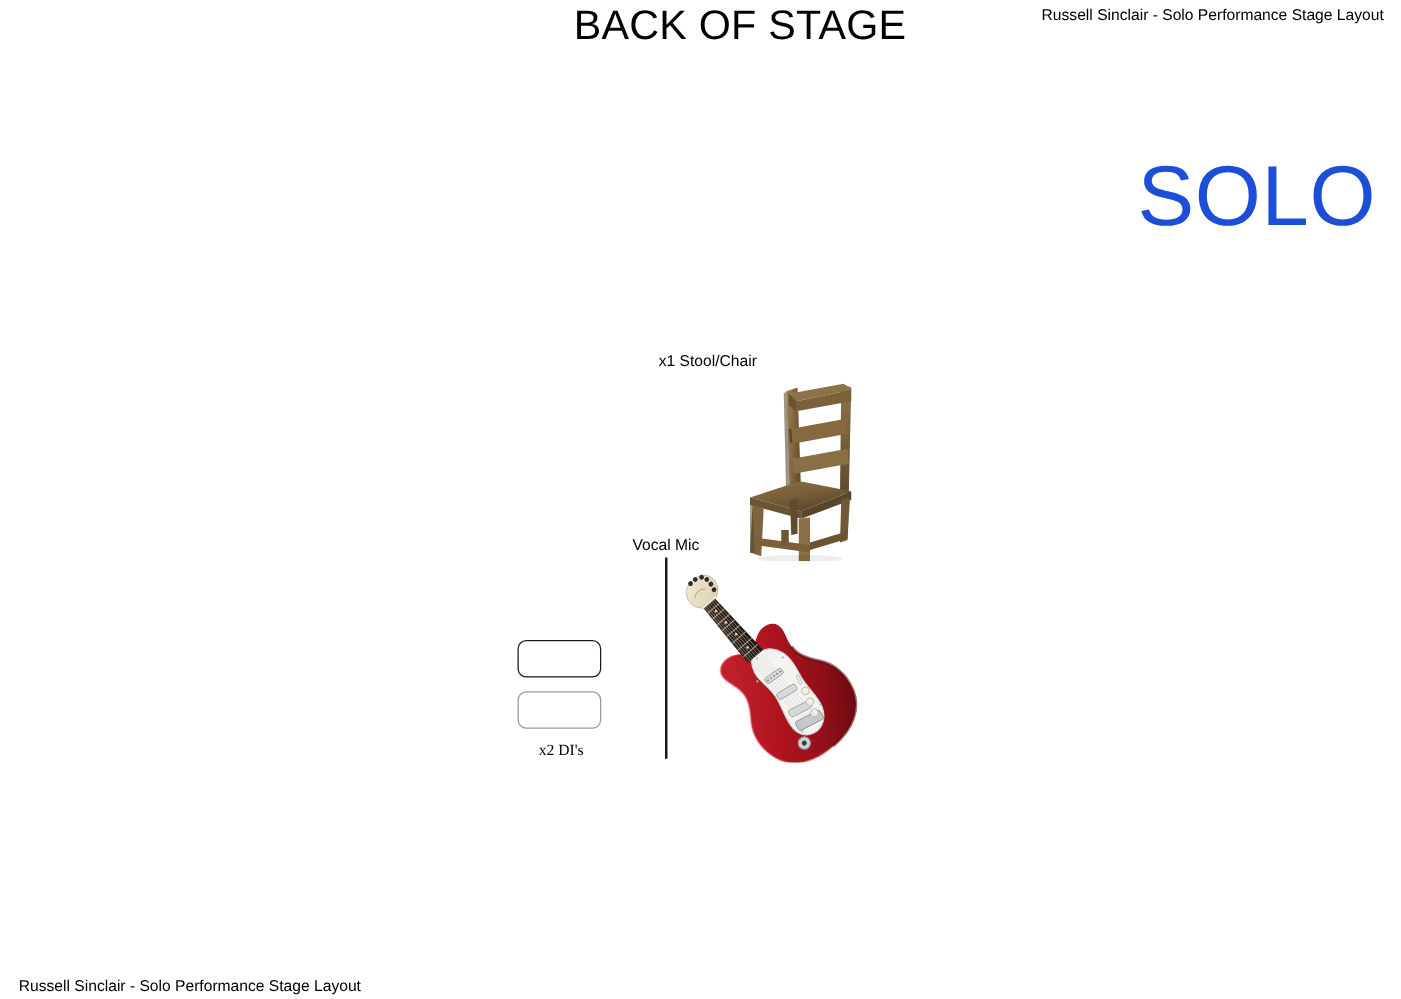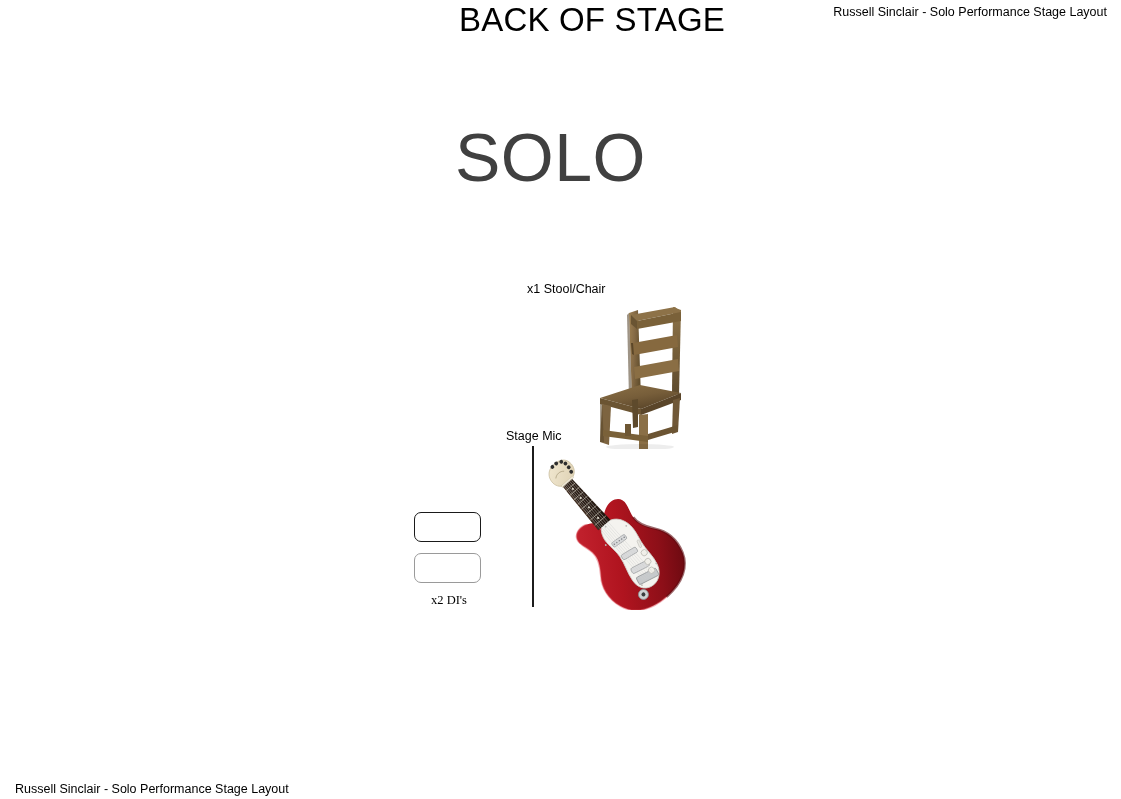--- a/index.html
+++ b/index.html
@@ -47,26 +47,26 @@
     left: 15px; top: 781px;
     font-size: 12.5px;
     line-height: 16px;
     color: #000;
     white-space: nowrap;
   }
   .solo-title {
     position: absolute;
     left: 0; top: 118px;
     width: 1101px;
-    text-align: center;
+    text-align: right;
     font-size: 68px;
     line-height: 78px;
     letter-spacing: 0.5px;
     font-weight: 400;
-    color: #404040;
+    color: #1d4ed8;
     white-space: nowrap;
   }
 
   .lbl {
     position: absolute;
     font-size: 12.5px;
     line-height: 15px;
     color: #000;
     white-space: nowrap;
   }
@@ -180,21 +180,21 @@
       <polygon points="25,127 70,133 70,139 25,133" fill="#7a6139"></polygon>
 
       <polygon points="70,131 100,122 100,128 70,137" fill="#6b5432"></polygon>
 
       <polygon points="47,121 53,121 53,133 47,133" fill="#6e5734"></polygon>
 
       <ellipse cx="62" cy="144" rx="34" ry="3" fill="#000" opacity="0.07"></ellipse>
     </svg>
   </div>
 
-  <div class="lbl lbl-mic">Stage Mic</div>
+  <div class="lbl lbl-mic">Vocal Mic</div>
   <div class="mic-stand"></div>
 
   <div class="di-box di-1"></div>
   <div class="di-box di-2"></div>
   <div class="lbl lbl-di">x2 DI's</div>
 
   <div class="guitar-wrap">
     <svg viewBox="0 0 172 170" xmlns="http://www.w3.org/2000/svg">
       <defs>
         <linearGradient id="bodyG" x1="0.1" y1="0.2" x2="0.9" y2="0.9">

